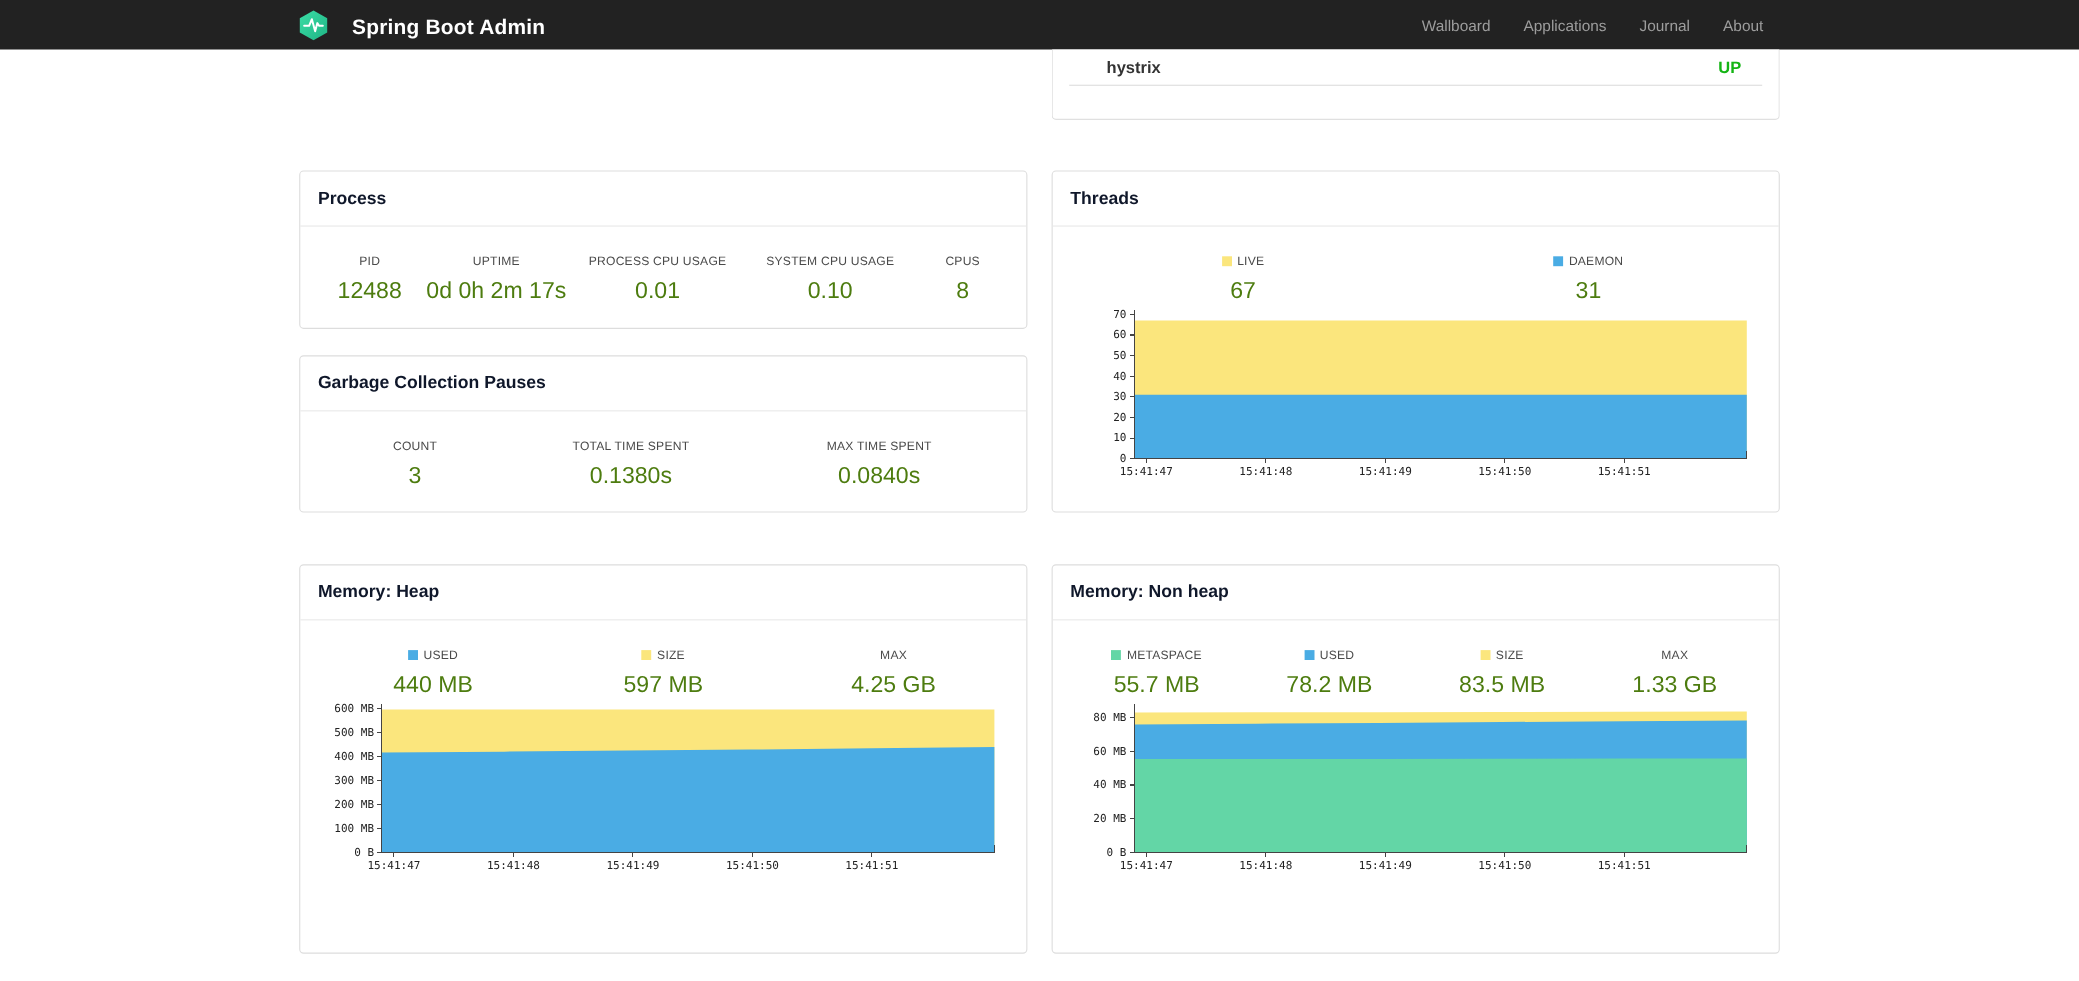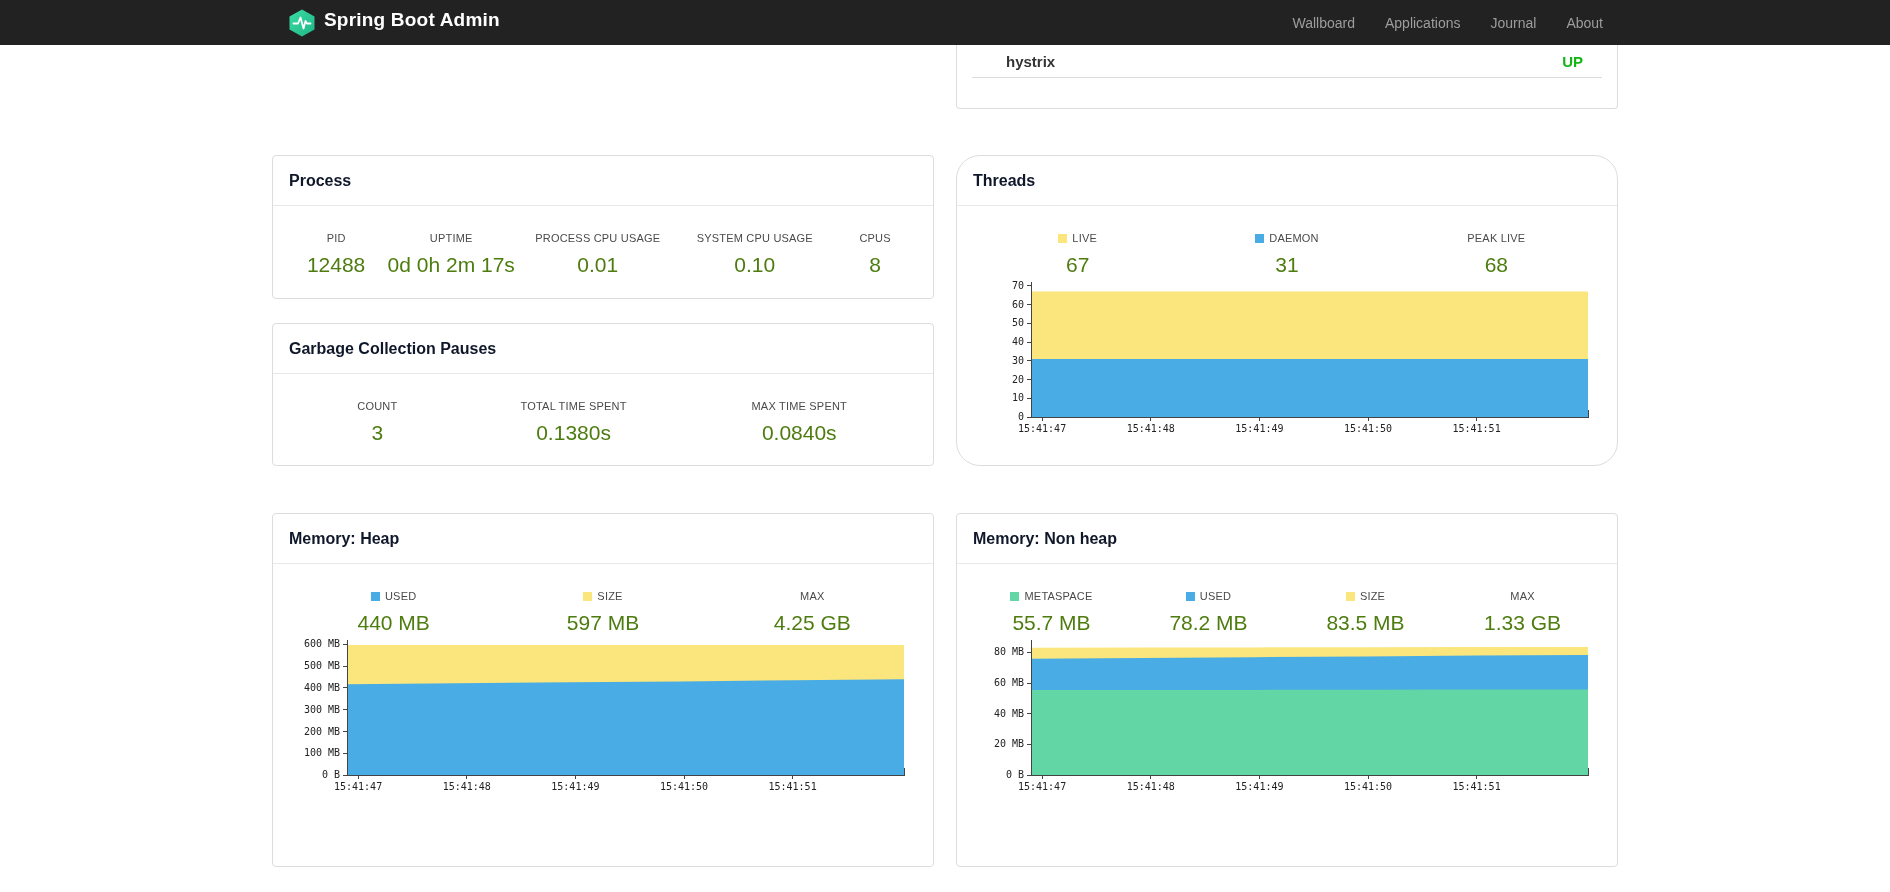--- a/index.html
+++ b/index.html
@@ -9,21 +9,21 @@
     background: #fff; color: #333;
     font-family: "Liberation Sans", sans-serif;
   }
 
   
   .navbar { height: 45px; background: #222; }
   .nav-inner {
     width: 1346px; margin: 0 auto; height: 100%;
     display: flex; align-items: center;
   }
-  .brand { display: flex; align-items: flex-start; gap: 9px; text-decoration: none; cursor: pointer; margin-left: 17px; }
+  .brand { display: flex; align-items: flex-end; gap: 22px; text-decoration: none; cursor: pointer; }
   .brand-logo { display: inline-flex; }
   .brand-text { color: #fff; font-size: 19px; font-weight: bold; letter-spacing: 0.2px; }
   .nav-links { margin-left: auto; display: flex; align-items: flex-end; }
   .nav-link {
     color: #9d9d9d; font-size: 14px; padding: 0 15px;
     text-decoration: none; cursor: pointer;
   }
 
   
   .content { width: 1346px; margin: 0 auto; }
@@ -49,21 +49,21 @@
   .service-row {
     margin: 0 15px; padding: 8px 19px 7px 34px;
     display: flex; justify-content: space-between; align-items: center;
     border-bottom: 1px solid #ddd; cursor: pointer;
   }
   .service-name { font-size: 15px; font-weight: bold; color: #333; }
   .service-status { font-size: 15px; font-weight: bold; }
 
   .h-process { height: 144px; margin-top: 110px; }
   .h-gc      { height: 143px; margin-top: 24px; }
-  .h-threads { height: 311px; margin-top: 46px; border-radius: 24px; }
+  .h-threads { height: 311px; margin-top: 46px; }
   .h-memory  { height: 354px; margin-top: 47px; }
 
   
   .stats { display: flex; padding: 26px 16px 0 16px; }
   .stat { text-align: center; }
   .stat-label {
     font-size: 11px; color: #4a4a4a; letter-spacing: 0.2px;
     margin-bottom: 9px; white-space: nowrap;
   }
   .stat-value { font-size: 21px; color: #4d7c0f; white-space: nowrap; }
@@ -216,24 +216,20 @@
       <section class="panel h-threads">
         <div class="panel-heading">Threads</div>
         <div class="stats">
           <div class="stat" style="flex:1">
             <div class="stat-label"><span class="swatch" style="background: rgb(251, 230, 125);"></span><span>LIVE</span></div>
             <div class="stat-value">67</div>
           </div>
           <div class="stat" style="flex:1">
             <div class="stat-label"><span class="swatch" style="background: rgb(74, 172, 228);"></span><span>DAEMON</span></div>
             <div class="stat-value">31</div>
-          </div>
-          <div class="stat" style="flex:1">
-            <div class="stat-label"><span>PEAK LIVE</span></div>
-            <div class="stat-value">68</div>
           </div>
         </div>
         <div class="chart-wrap"><svg class="chart-svg" width="631" height="161">
               <polygon fill="#fbe67d" points="46,141 46.0,15.4 157.4,15.4 268.8,15.4 380.2,15.4 491.6,15.4 603.0,15.4 603,141"></polygon>
               <polygon fill="#4aace4" points="46,141 46.0,82.9 157.4,82.9 268.8,82.9 380.2,82.9 491.6,82.9 603.0,82.9 603,141"></polygon>
               <path d="M46 6 L46 141 L603 141 L603 134" stroke="#444" fill="none"></path>
               <line x1="42" y1="141.0" x2="46" y2="141.0" stroke="#444"></line>
               <text x="39" y="144.0" text-anchor="end">0</text>
               <line x1="42" y1="122.3" x2="46" y2="122.3" stroke="#444"></line>
               <text x="39" y="125.3" text-anchor="end">10</text>

